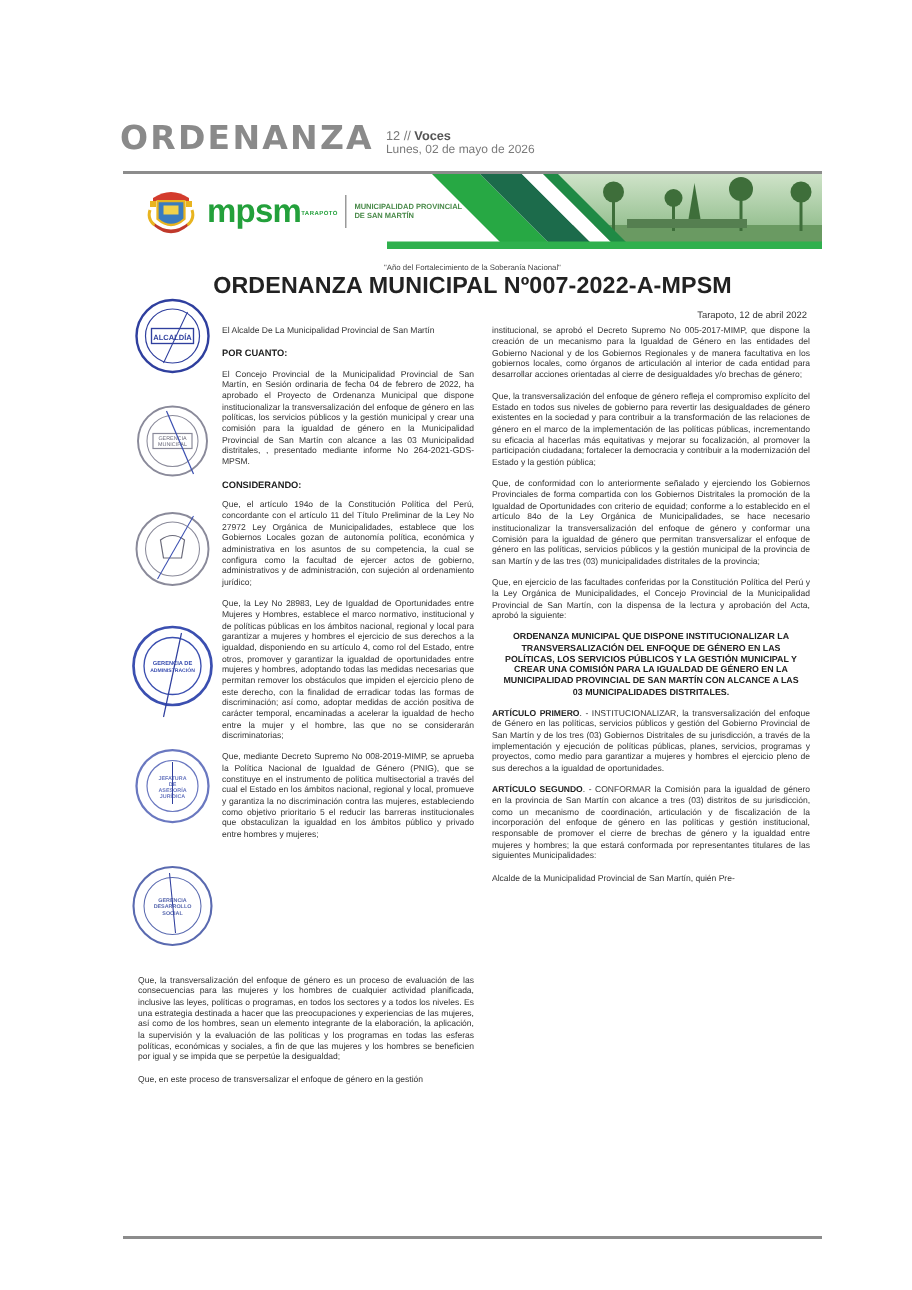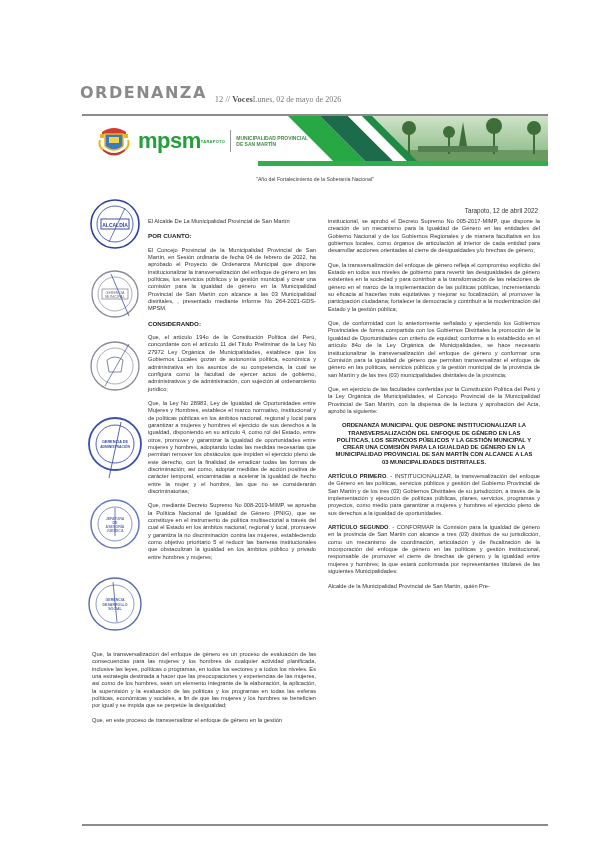--- a/index.html
+++ b/index.html
@@ -1,22 +1,22 @@
 <!DOCTYPE html>
 <html><head>
   <meta charset="utf-8">
   <style>
     * { box-sizing: border-box; margin: 0; padding: 0; }
     html, body { width: 608px; height: 860px; background: #ffffff; overflow: hidden; }
     body { font-family: "Liberation Sans", sans-serif; color: #2a2a2a; position: relative; }
 
     
     .paper-header { position: absolute; left: 80px; top: 78px; height: 26px; display: flex; align-items: flex-end; }
-    .section-title { font-family: "DejaVu Sans", sans-serif; font-weight: bold; font-size: 16px; letter-spacing: 1.5px; color: #8a8a8a; line-height: 22px; }
-    .meta { margin-left: 8px; display: flex; flex-direction: row; font-size: 8px; color: #7a7a7a; line-height: 9px; font-family: Liberation Serif, serif; }
+    .section-title { font-family: "DejaVu Sans", sans-serif; font-weight: bold; font-size: 22px; letter-spacing: 1.5px; color: #8a8a8a; line-height: 22px; }
+    .meta { margin-left: 8px; display: flex; flex-direction: column; font-size: 8px; color: #7a7a7a; line-height: 9px; }
     .meta .top { font-size: 8.5px; }
     .meta .top b { color: #555; }
 
     
     .notice { position: absolute; left: 82px; top: 114px; width: 466px; height: 712px; border-top: 2px solid #8c8c8c; border-bottom: 2px solid #8c8c8c; background: #fff; }
 
     .banner { position: absolute; left: 0; top: 0; width: 466px; height: 50px; }
     .logo-block { position: absolute; left: 16px; top: 8px; display: flex; align-items: center; }
     .crest { width: 32px; height: 34px; position: relative; }
     .brand { margin-left: 8px; display: flex; flex-direction: row; align-items: center; }
@@ -105,20 +105,21 @@
       </g>
       <polygon points="30,0 62,0 112,50 80,50" fill="#27a844"></polygon>
       <polygon points="62,0 90,0 140,50 112,50" fill="#1c6b4b"></polygon>
       <polygon points="90,0 104,0 154,50 140,50" fill="#ffffff"></polygon>
       <polygon points="104,0 114,0 164,50 154,50" fill="#1f8a45"></polygon>
       <rect x="0" y="45" width="290" height="5" fill="#2fb04d"></rect>
     </svg>
   </div>
 
   <div class="slogan">"Año del Fortalecimiento de la Soberanía Nacional"</div>
+  <div class="main-title">ORDENANZA MUNICIPAL Nº007-2022-A-MPSM</div>
   <div class="date-line">Tarapoto, 12 de abril 2022</div>
 
   <svg class="stamps" viewBox="0 0 56 490">
     <g transform="translate(27,30)">
       <circle r="24" fill="none" stroke="#2f3f9e" stroke-width="1.6"></circle>
       <circle r="18" fill="none" stroke="#2f3f9e" stroke-width="0.8"></circle>
       <rect x="-14" y="-5" width="28" height="10" fill="none" stroke="#2f3f9e" stroke-width="0.9"></rect>
       <text x="0" y="2.5" font-size="5" text-anchor="middle" fill="#2f3f9e" font-family="Liberation Sans, sans-serif" font-weight="bold">ALCALDÍA</text>
       <line x1="-6" y1="18" x2="10" y2="-16" stroke="#2f3f9e" stroke-width="0.7"></line>
     </g>

